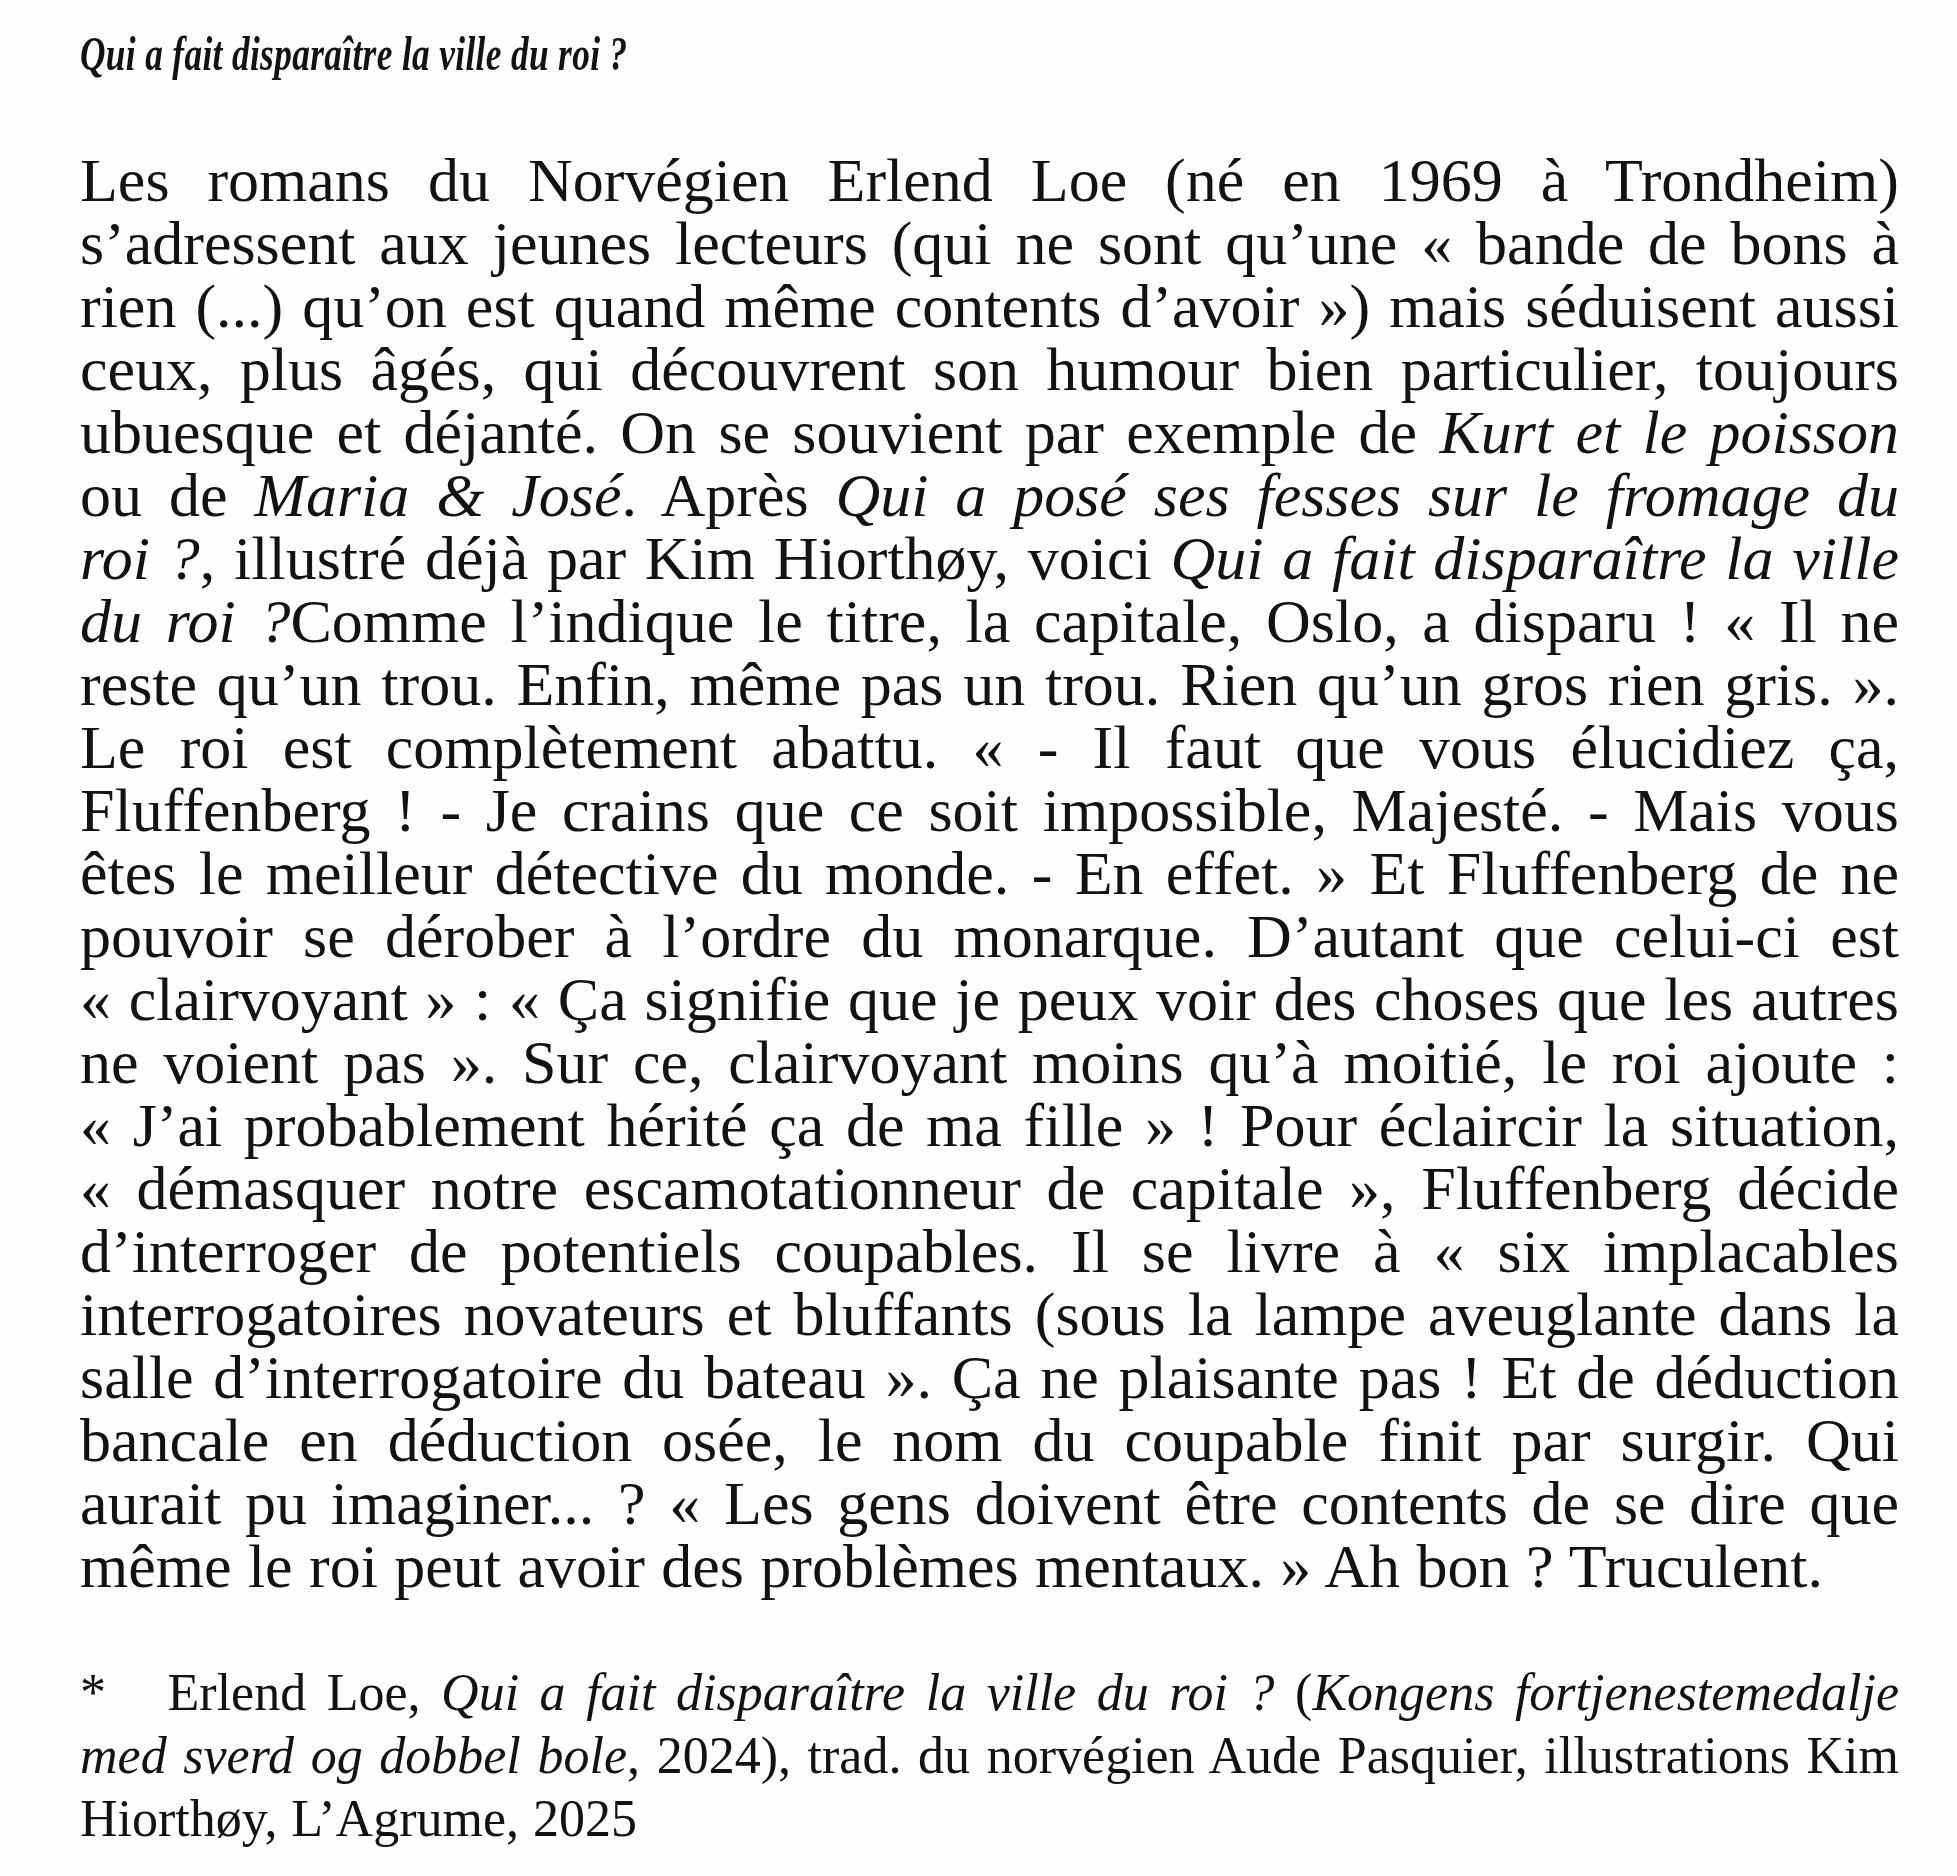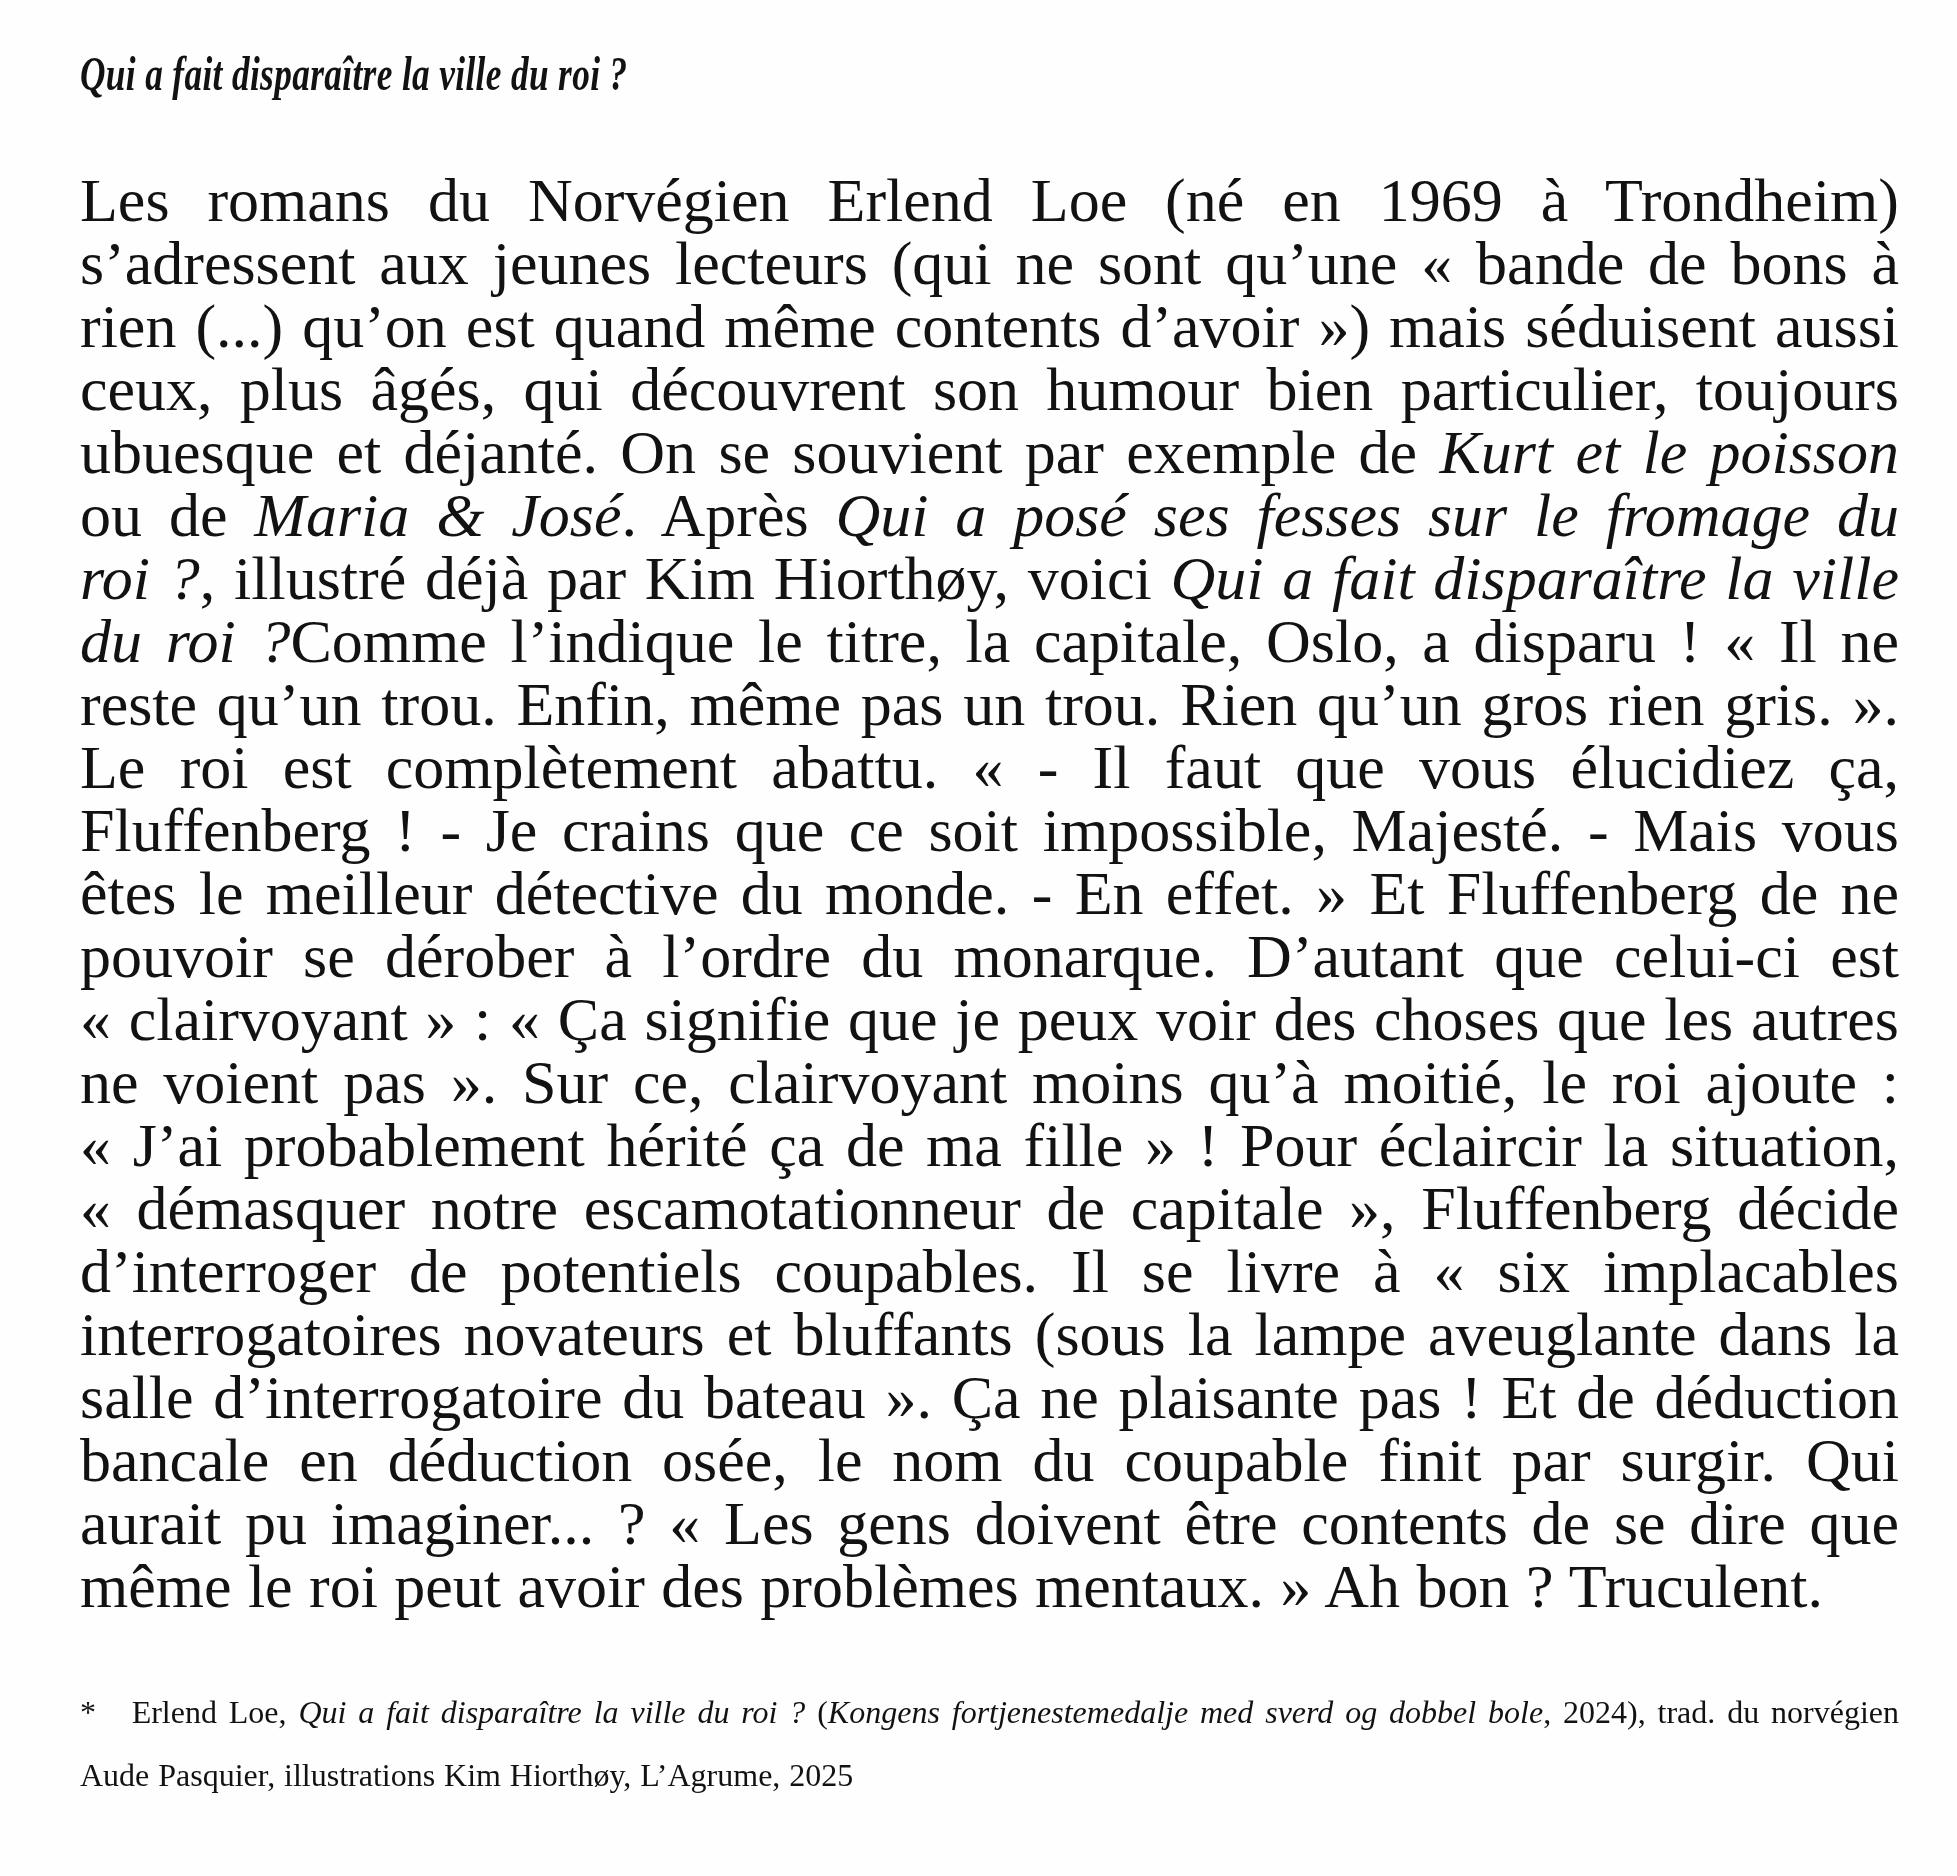--- a/index.html
+++ b/index.html
@@ -8,21 +8,21 @@
     background: #ffffff;
   }
   .page {
     position: relative;
     box-sizing: border-box;
     width: 1957px;
     height: 1877px;
     background: #fefefe;
     color: #121212;
     font-family: "Liberation Serif", "DejaVu Serif", serif;
-    padding: 44px 58px 0 80px;
+    padding: 24px 58px 0 80px;
     overflow: hidden;
   }
   .doc-title {
     font-size: 49px;
     line-height: 59px;
     font-weight: bold;
     font-style: italic;
     margin: 0;
     white-space: nowrap;
     transform: scaleX(0.72);
@@ -30,21 +30,21 @@
     letter-spacing: 0.5px;
   }
   .body-par {
     font-size: 62px;
     line-height: 63px;
     text-align: justify;
     margin: 66px 0 0 0;
     word-spacing: 0.9px;
   }
   .footnote-par {
-    font-size: 32px;
+    font-size: 52px;
     line-height: 63px;
     text-align: justify;
     margin: 63px 0 0 0;
     word-spacing: 0.9px;
   }
   .it {
     font-style: italic;
   }
 </style>
 </head>

